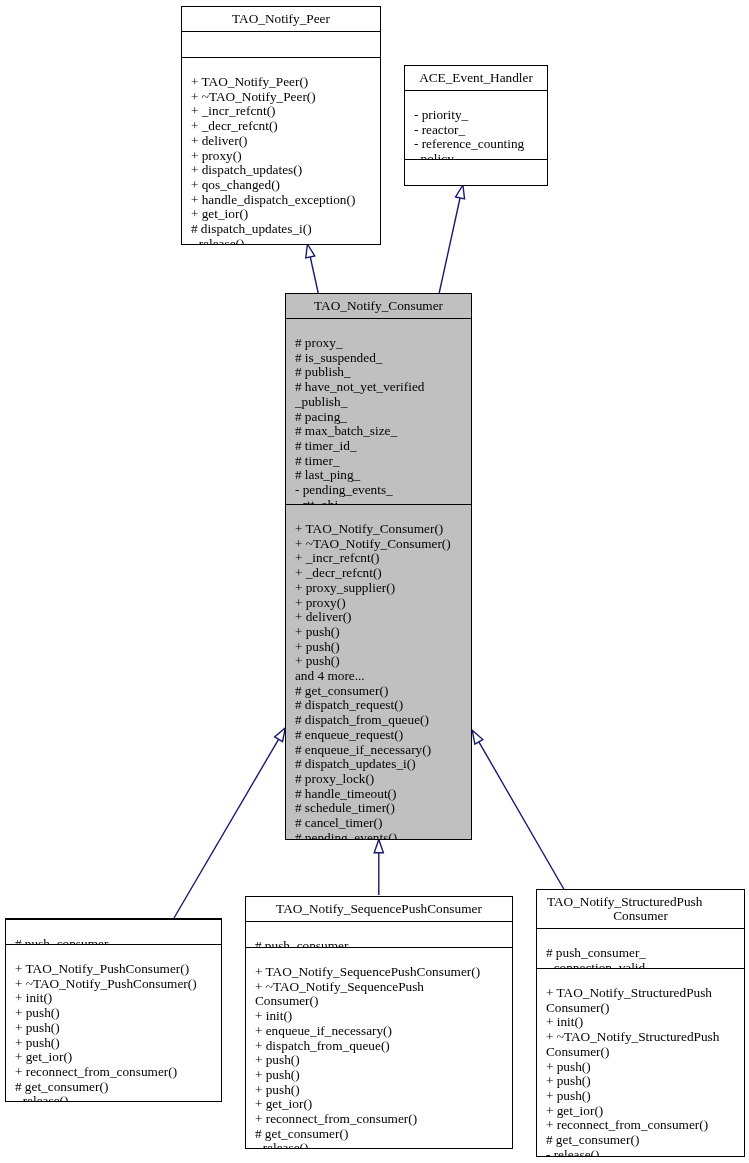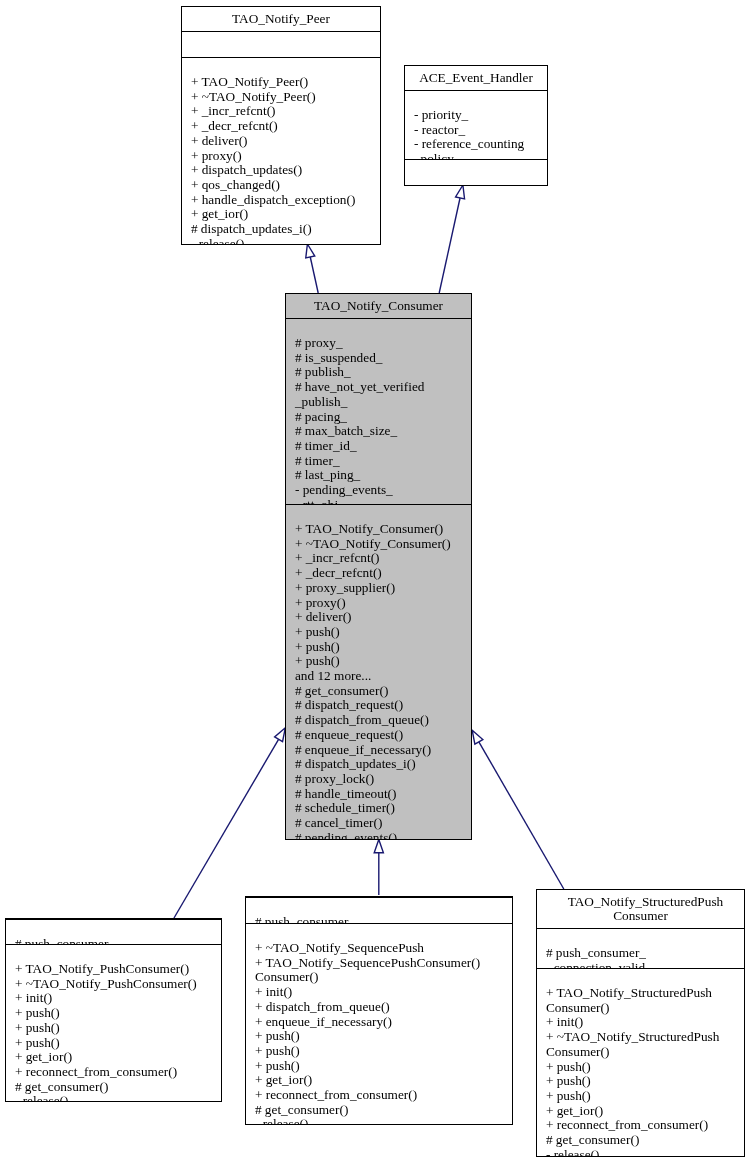--- a/index.html
+++ b/index.html
@@ -10,21 +10,21 @@
   #canvas{position:absolute;left:0;top:0;width:749px;height:1043px;
           
           will-change:transform;transform:translateZ(0);font-family:Liberation Serif, serif;}
 
   .uml{position:absolute;box-sizing:border-box;border:1px solid #000;background:#fff;}
   .uml.hl{background:#c0c0c0;}
   .uml .title{box-sizing:border-box;text-align:center;font-size:13.3px;line-height:14.71px;
               padding-top:4.65px;overflow:hidden;}
   .uml .sec{box-sizing:border-box;border-top:1px solid #000;padding-top:17px;overflow:hidden;}
   .uml .sec.empty{padding:0;}
-  .uml .title .tline1{text-align:center;padding-left:9.9px;}
+  .uml .title .tline1{text-align:left;padding-left:9.9px;}
   .uml .sec .ln{font-size:13.3px;line-height:14.71px;white-space:pre;padding-left:8.9px;}
 
   svg.edges{position:absolute;left:0;top:0;width:749px;height:1163px;overflow:visible;
             pointer-events:none;}
 </style>
 </head>
 <body>
 
 <div id="canvas">
   <svg class="edges" viewBox="0 0 749 1163" width="749" height="1163">
@@ -102,21 +102,21 @@
       <div class="ln">+ TAO_Notify_Consumer()</div>
       <div class="ln">+ ~TAO_Notify_Consumer()</div>
       <div class="ln">+ _incr_refcnt()</div>
       <div class="ln">+ _decr_refcnt()</div>
       <div class="ln">+ proxy_supplier()</div>
       <div class="ln">+ proxy()</div>
       <div class="ln">+ deliver()</div>
       <div class="ln">+ push()</div>
       <div class="ln">+ push()</div>
       <div class="ln">+ push()</div>
-      <div class="ln">and 12 more...</div>
+      <div class="ln">and 4 more...</div>
       <div class="ln"># get_consumer()</div>
       <div class="ln"># dispatch_request()</div>
       <div class="ln"># dispatch_from_queue()</div>
       <div class="ln"># enqueue_request()</div>
       <div class="ln"># enqueue_if_necessary()</div>
       <div class="ln"># dispatch_updates_i()</div>
       <div class="ln"># proxy_lock()</div>
       <div class="ln"># handle_timeout()</div>
       <div class="ln"># schedule_timer()</div>
       <div class="ln"># cancel_timer()</div>
@@ -136,30 +136,31 @@
       <div class="ln">+ push()</div>
       <div class="ln">+ push()</div>
       <div class="ln">+ get_ior()</div>
       <div class="ln">+ reconnect_from_consumer()</div>
       <div class="ln"># get_consumer()</div>
       <div class="ln">- release()</div>
     </div>
   </div>
 
   <div class="uml" style="left:245px;top:896px;width:268px">
+    <div class="title" style="height:24px">TAO_Notify_SequencePushConsumer</div>
     <div class="sec" style="height:26px">
       <div class="ln"># push_consumer_</div>
     </div>
     <div class="sec" style="height:201px">
+      <div class="ln">+ TAO_Notify_SequencePushConsumer()</div>
       <div class="ln">+ ~TAO_Notify_SequencePush</div>
-      <div class="ln">+ TAO_Notify_SequencePushConsumer()</div>
       <div class="ln">Consumer()</div>
       <div class="ln">+ init()</div>
+      <div class="ln">+ enqueue_if_necessary()</div>
       <div class="ln">+ dispatch_from_queue()</div>
-      <div class="ln">+ enqueue_if_necessary()</div>
       <div class="ln">+ push()</div>
       <div class="ln">+ push()</div>
       <div class="ln">+ push()</div>
       <div class="ln">+ get_ior()</div>
       <div class="ln">+ reconnect_from_consumer()</div>
       <div class="ln"># get_consumer()</div>
       <div class="ln">- release()</div>
     </div>
   </div>
 

